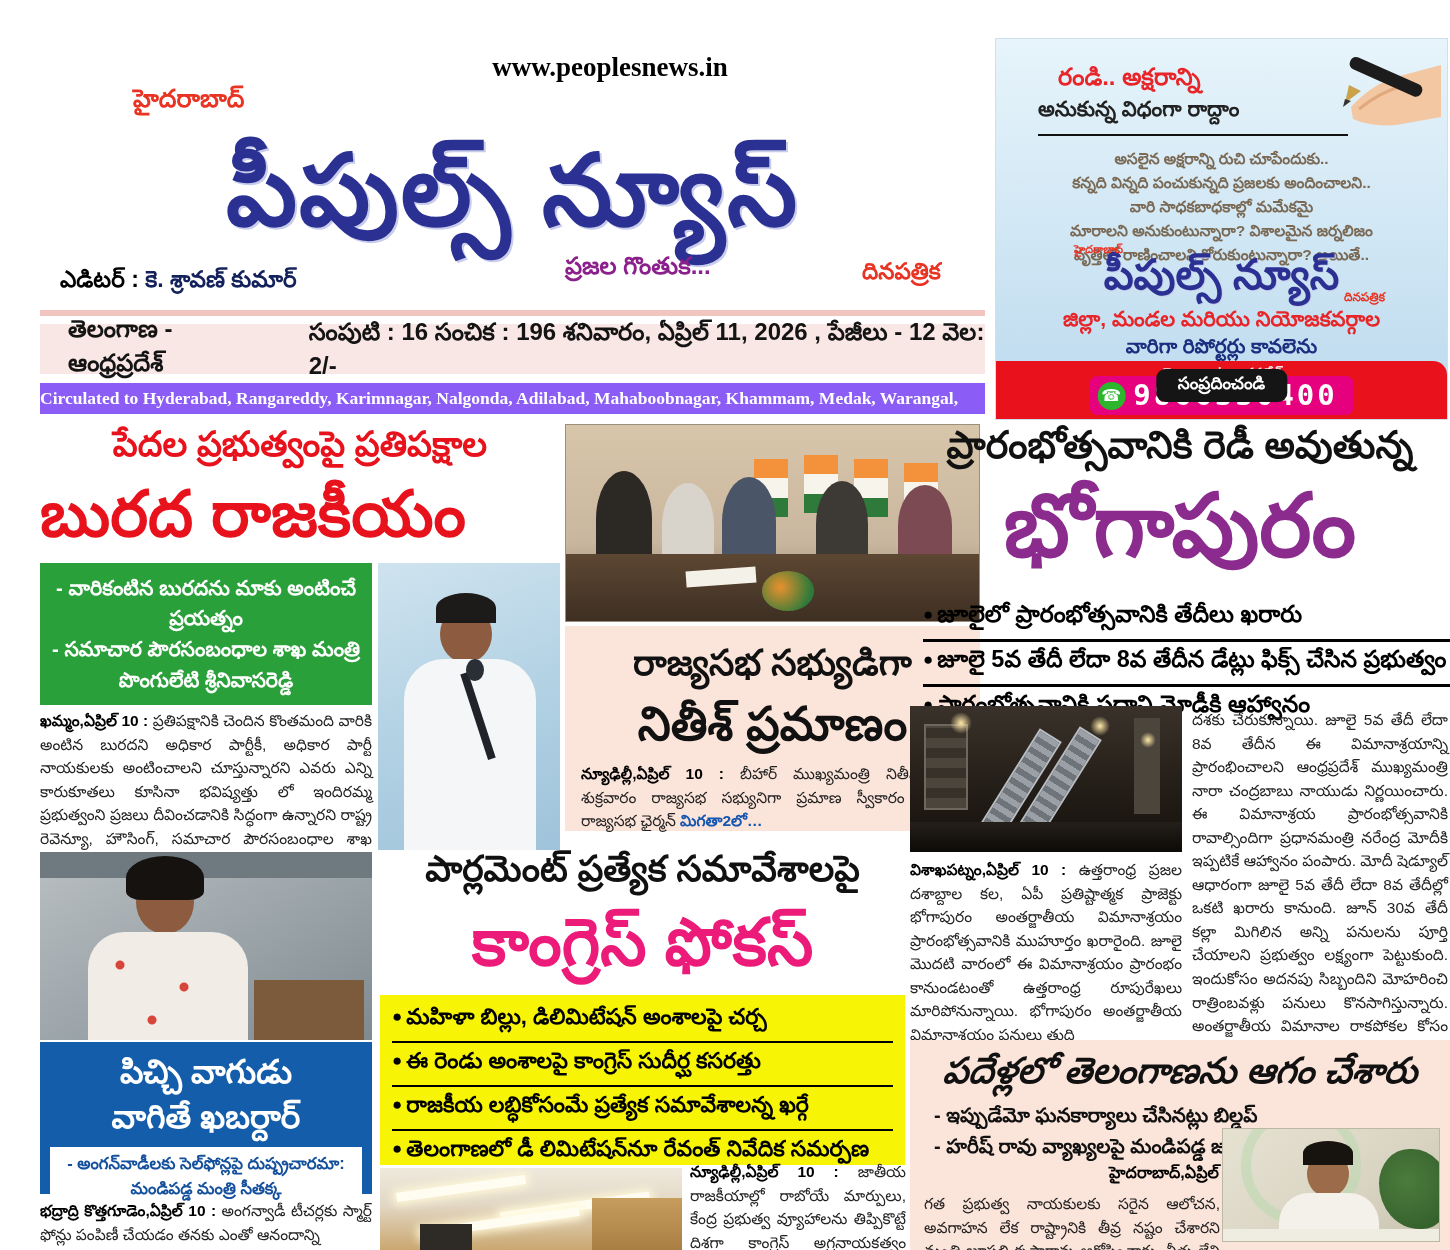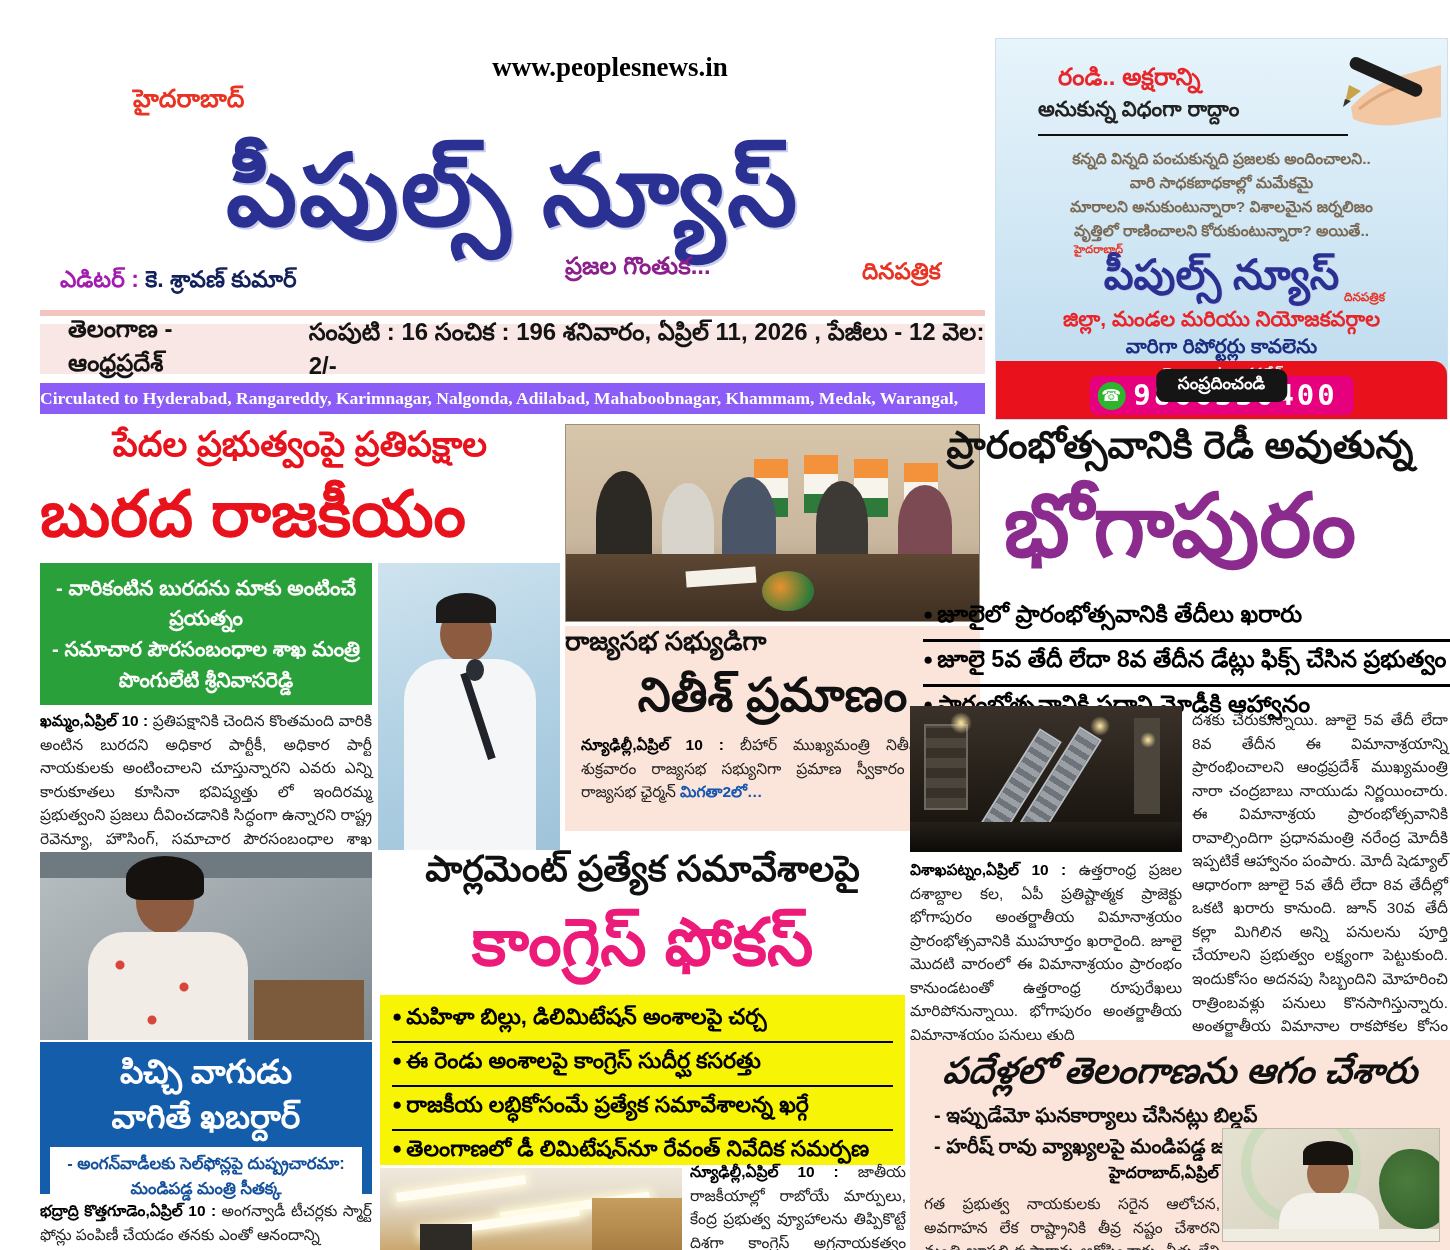--- a/index.html
+++ b/index.html
@@ -10,21 +10,21 @@
   
   .website { position:absolute; left:420px; top:52px; width:380px; text-align:center;
              font-family:"Liberation Serif","DejaVu Serif",serif; font-weight:bold; font-size:27px; color:#000; }
   .logo-city { position:absolute; left:133px; top:84px; color:#e93323; font-size:25px; font-weight:bold; }
   .logo-main { position:absolute; left:50px; top:88px; width:925px; height:205px; line-height:205px;
                text-align:center; font-size:100px; font-weight:800; color:#2b3192;
                text-shadow:2px 2px 0 #c9cdec; letter-spacing:2px; white-space:nowrap; }
   .logo-tagline { position:absolute; left:565px; top:252px; color:#8b1f8b; font-size:24px; font-weight:bold; }
   .logo-daily { position:absolute; left:862px; top:258px; color:#e93323; font-size:23px; font-weight:bold; }
   .editor-line { position:absolute; left:60px; top:266px; font-size:23px; font-weight:bold; color:#14225c; }
-  .editor-line .lbl { color:#a21caf; }
+  .editor-line .lbl { color:#000000; }
   .mast-rule { position:absolute; left:40px; top:310px; width:945px; height:6px; background:#f3c5c1; }
 
   
   .ad-box { position:absolute; left:995px; top:38px; width:453px; height:382px;
             background:linear-gradient(180deg,#e7f4fb 0%,#cfe6f4 55%,#bcd9ee 100%);
             border:1px solid #cfe0ec; }
   .ad-h1 { position:absolute; left:62px; top:24px; color:#e8262a; font-size:24px; font-weight:bold; }
   .ad-h2 { position:absolute; left:42px; top:58px; color:#222; font-size:21px; font-weight:bold;
            border-bottom:2px solid #111; padding-bottom:8px; width:310px; }
   .ad-pen { position:absolute; right:6px; top:8px; }
@@ -76,21 +76,21 @@
   .a2-blue { position:absolute; left:40px; top:1042px; width:332px; height:152px; background:#135daa; padding-top:8px; }
   .a2-blue .h { text-align:center; color:#fff; font-size:33px; font-weight:800; line-height:1.35; }
   .a2-blue .inner { background:#fff; margin:8px 10px 0 10px; padding:4px 12px; text-align:center;
                     color:#14509c; font-size:16.5px; font-weight:bold; line-height:1.5; }
   .a2-body { position:absolute; left:40px; top:1199px; width:332px; }
 
   
   .c-photo { position:absolute; left:565px; top:424px; width:415px; height:198px; overflow:hidden;
              border:1px solid #9b8f7d; background:linear-gradient(180deg,#d8c6ab 0%,#c9b69e 60%,#8c7a62 100%); }
   .a3-pink { position:absolute; left:565px; top:626px; width:415px; height:205px; background:#fbe4da; }
-  .a3-pink .k { color:#111; font-size:26px; font-weight:bold; padding-top:0; }
+  .a3-pink .k { text-align:center; color:#111; font-size:36px; font-weight:bold; padding-top:16px; }
   .a3-pink .h { text-align:center; color:#111; font-size:47px; font-weight:800; line-height:64px; }
   .a3-pink .b { padding:6px 16px 0 16px; }
   .a4-kicker { position:absolute; left:380px; top:848px; width:525px; text-align:center;
                color:#111; font-size:36px; font-weight:800; }
   .a4-head { position:absolute; left:380px; top:892px; width:525px; text-align:center;
              color:#ec1a78; font-size:66px; font-weight:800; line-height:100px; white-space:nowrap; }
   .a4-yellow { position:absolute; left:380px; top:995px; width:525px; height:170px; background:#f7f406; padding:4px 12px 0 12px; }
   .a4-yellow .row { font-size:22px; font-weight:bold; color:#000; padding:5px 0 6px 0; }
   .a4-yellow .row.u { border-bottom:2.5px solid #000; }
   .a4-photo { position:absolute; left:380px; top:1168px; width:302px; height:82px; overflow:hidden;
@@ -151,20 +151,21 @@
     <div class="ad-h1">రండి.. అక్షరాన్ని</div>
     <div class="ad-h2">అనుకున్న విధంగా రాద్దాం</div>
     <svg class="ad-pen" width="140" height="92" viewBox="0 0 140 92">
       <path d="M50 60 Q70 38 95 30 L140 18 L140 70 L95 78 Q70 80 52 72 Z" fill="#f3c7a2"></path>
       <path d="M58 62 Q78 46 98 40" stroke="#e0a87c" stroke-width="3" fill="none"></path>
       <rect x="52" y="8" width="78" height="13" rx="6" transform="rotate(24 52 8)" fill="#1c1c1c"></rect>
       <polygon points="48,38 60,44 44,56" fill="#caa24a"></polygon>
       <polygon points="44,52 50,54 42,60" fill="#333"></polygon>
     </svg>
     <div class="ad-body">
+      <div>అసలైన అక్షరాన్ని రుచి చూపేందుకు..</div>
       <div>కన్నది విన్నది పంచుకున్నది ప్రజలకు అందించాలని..</div>
       <div>వారి  సాధకబాధకాల్లో మమేకమై</div>
       <div>మారాలని అనుకుంటున్నారా? విశాలమైన జర్నలిజం</div>
       <div>వృత్తిలో రాణించాలని కోరుకుంటున్నారా? అయితే..</div>
     </div>
     <div class="ad-minilogo">
       <span class="city">హైదరాబాద్</span>
       <span class="main">పీపుల్స్ న్యూస్</span>
       <span class="daily">దినపత్రిక</span>
     </div>

